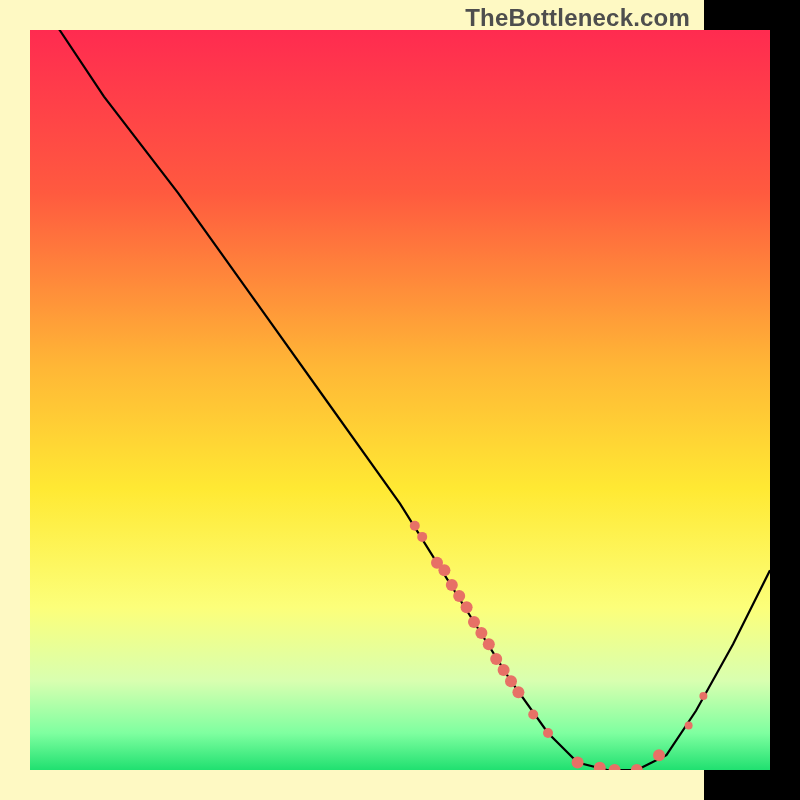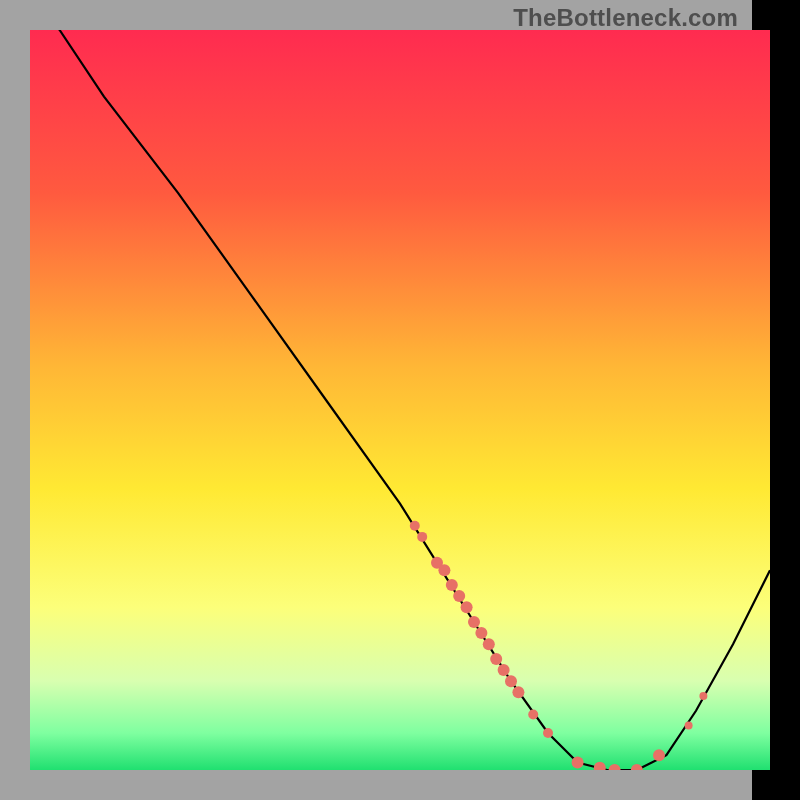--- a/index.html
+++ b/index.html
@@ -8,22 +8,21 @@
     width: 800px;
     height: 800px;
     background: #000;
     overflow: hidden;
     font-family: Arial, Helvetica, sans-serif;
   }
   .frame {
     position: relative;
     width: 704px;
     height: 800px;
-    background: #a3a3a3;
-    padding-left: 48px;
+    background: #fef9c3;
   }
   .watermark {
     position: absolute;
     top: 4px;
     right: 14px;
     color: #4e4e4e;
     font-size: 24px;
     font-weight: 600;
     letter-spacing: 0.2px;
     z-index: 10;

